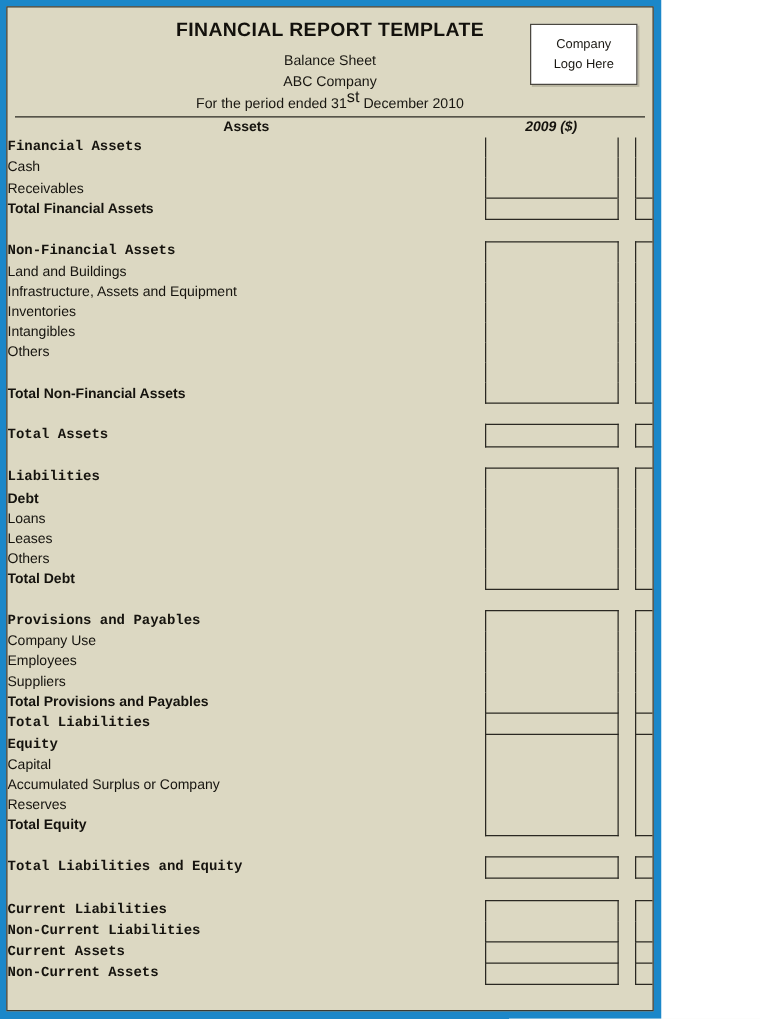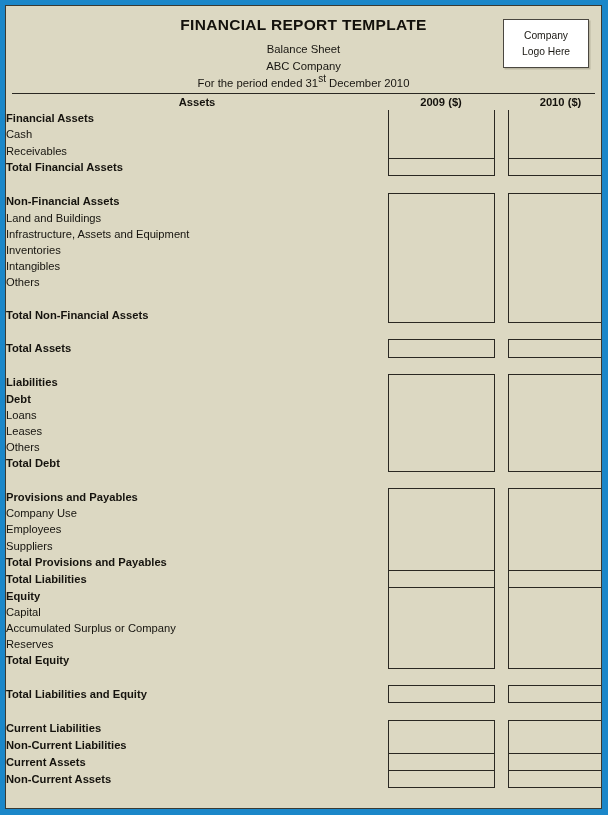--- a/index.html
+++ b/index.html
@@ -7,21 +7,21 @@
     padding: 0;
     background: #ffffff;
   }
   body {
     font-family: "Liberation Sans", sans-serif;
   }
 
   
   .page {
     position: relative;
-    width: 608px;
+    width: 529px;
     height: 815px;
     box-sizing: border-box;
     background: #1b87c9;          
     padding: 5px 6px 6px 5px;
     overflow: hidden;
   }
   .sheet {
     position: relative;
     width: 100%;
     height: 100%;
@@ -47,21 +47,21 @@
   }
   .subline {
     text-align: center;
     font-size: 11.3px;
     color: #181611;
     line-height: 17px;
     margin-top: 7px;
   }
   .subline div { white-space: nowrap; }
   .subline sup {
-    font-size: 10px;
+    font-size: 13px;
     vertical-align: super;
     line-height: 0;
   }
 
   .logo-box {
     position: absolute;
     right: 12px;
     top: 13px;
     width: 84px;
     height: 47px;
@@ -98,36 +98,37 @@
   }
 
   
   col.c-label { width: 382px; }
   col.c-y1    { width: 106px; }
   col.c-gap   { width: 14px;  }
   col.c-y2    { width: 105px; }
 
   
   .lbl { white-space: nowrap; }
-  .ind0 { padding-left: 14px; }
+  .ind0 { padding-left: 14px; font-family: Liberation Mono, monospace; }
   .ind1 { padding-left: 34px; }
   .ind2 { padding-left: 50px; }
   .ind3 { padding-left: 26px; }
   .b { font-weight: bold; }
   .hdr-assets {
     text-align: center;
     font-weight: bold;
     font-size: 13.6px;
     padding-right: 196px;
   }
   .colhdr {
     text-align: center;
     font-weight: bold;
     font-size: 11.3px;
     color: #15130e;
+    font-style: italic;
   }
 
   
   .v { background: transparent; }
   .v.sideL { border-left: 1.4px solid #2a2822; }
   .v.sideR { border-right: 1.4px solid #2a2822; }
   .v.top   { border-top: 1.4px solid #2a2822; }
   .v.bot   { border-bottom: 1.4px solid #2a2822; }
 </style>
 </head>

